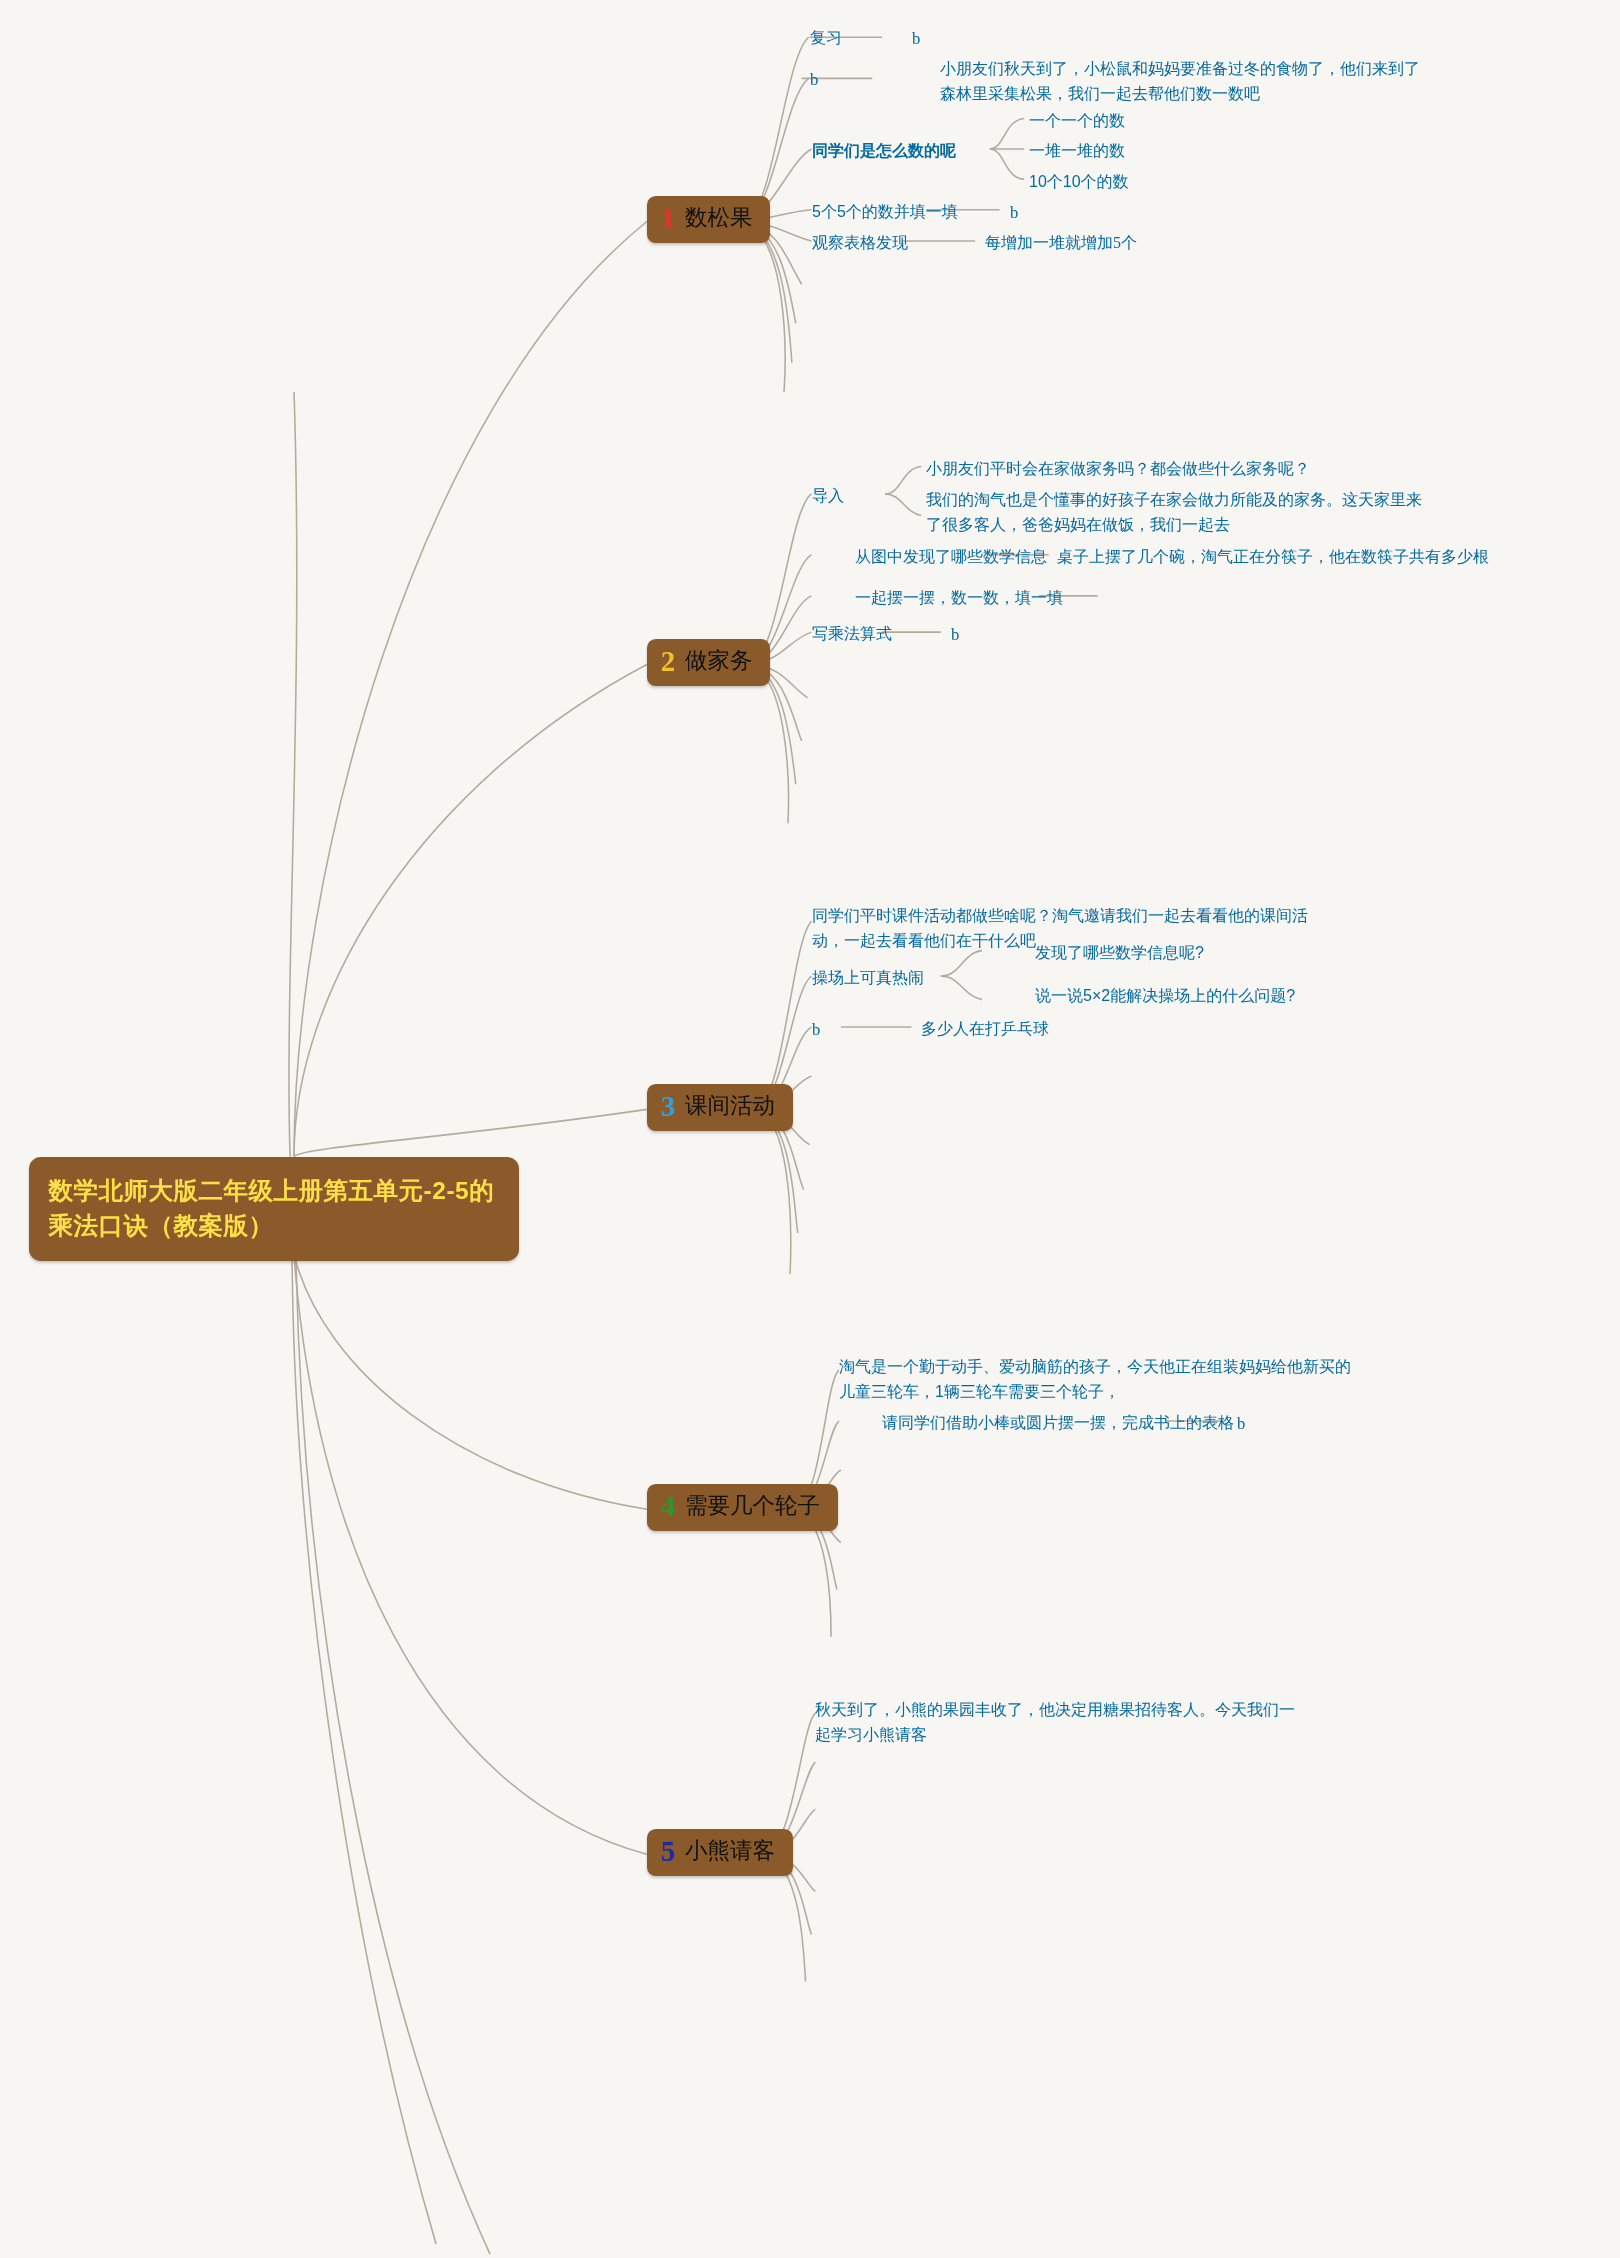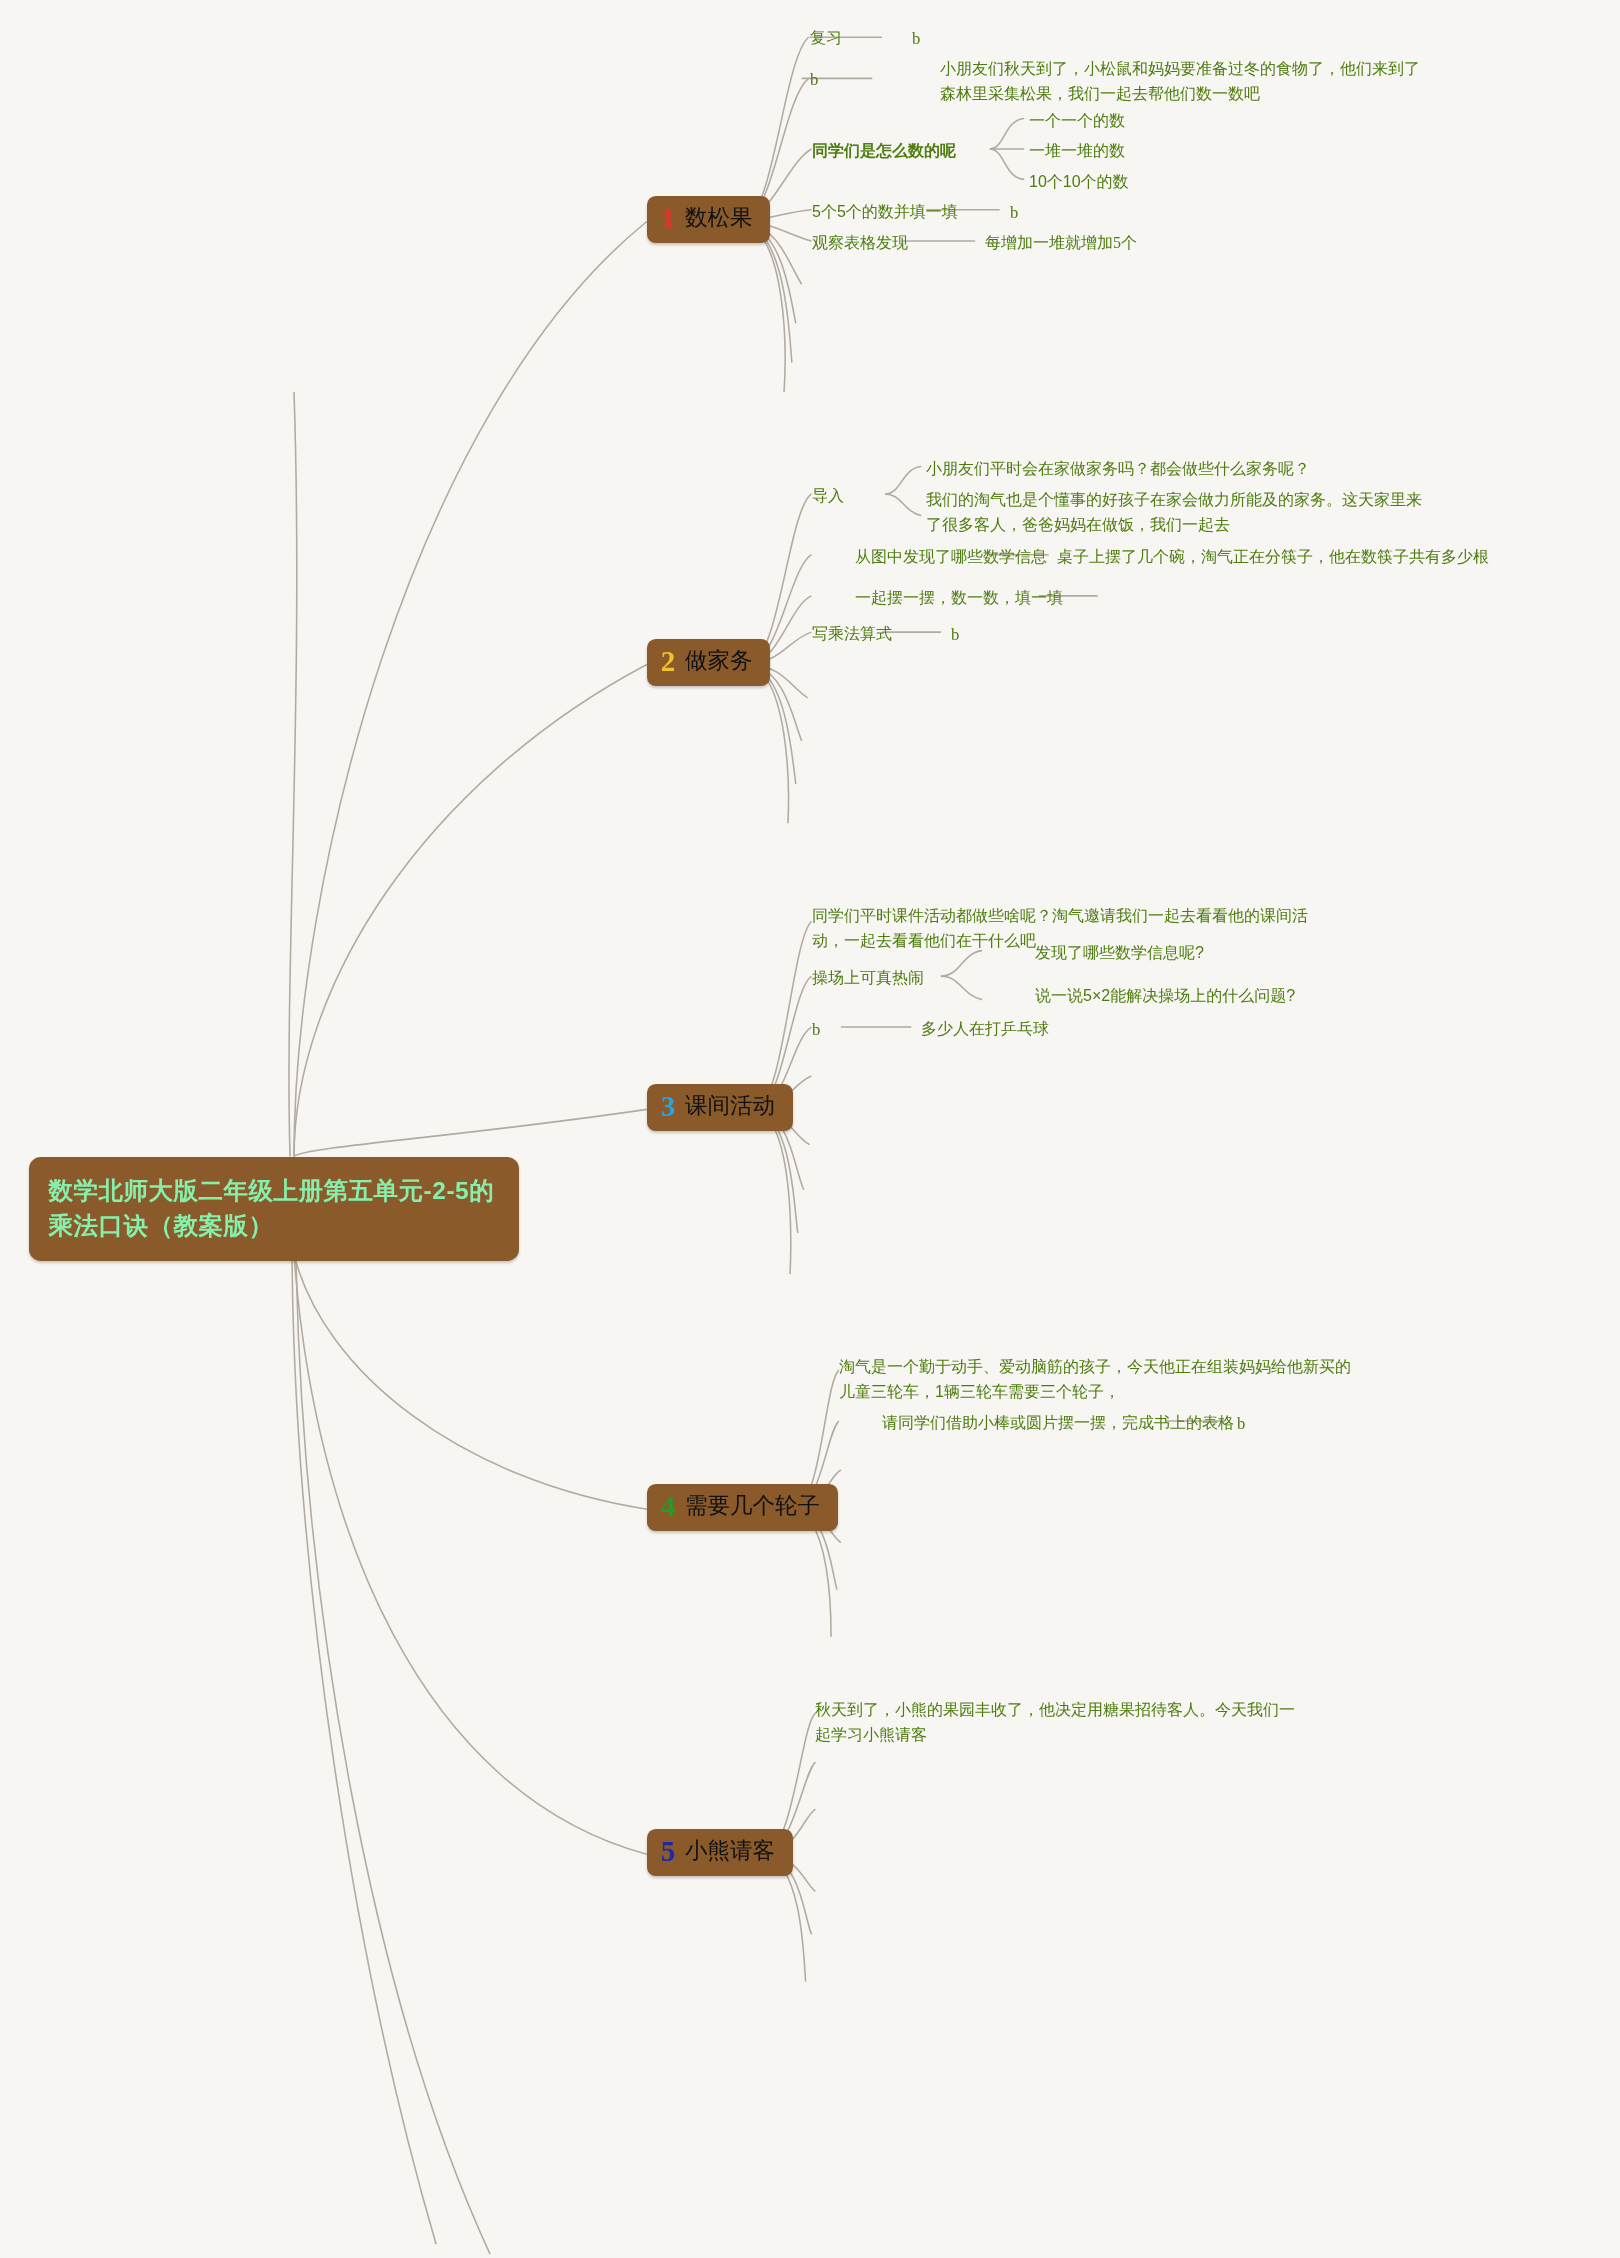--- a/index.html
+++ b/index.html
@@ -15,21 +15,21 @@
 
   
   .root-node{
     position:absolute;
     left:29px;top:1157px;
     width:490px;
     box-sizing:border-box;
     background:#8a5a2b;
     border-radius:11.8px;
     padding:15.7px 19.6px 17.6px 19.6px;
-    color:#86efac;
+    color:#fde047;
     font-size:24.5px;
     font-weight:bold;
     line-height:1.45;
     letter-spacing:0.5px;
     box-shadow:0 2px 2.9px rgba(0,0,0,.20);
   }
 
   
   .branch-node{
     position:absolute;
@@ -51,21 +51,21 @@
   .branch-label{
     font-size:22.5px;
     color:#111;
     line-height:1.1;
   }
 
   
   .leaf{
     position:absolute;
     font-size:16px;
-    color:#4d7c0f;
+    color:#0369a1;
     line-height:1.55;
     white-space:pre-wrap;
   }
   .leaf.wide{max-width:549px;}
   .leaf.mid{max-width:510px;margin-left:43px;}
   .leaf.narrow{max-width:323px;}
   .leaf.mono-b{font-family:"Liberation Serif","DejaVu Serif",serif;font-size:16.7px;}
 </style>
 </head>
 <body>

